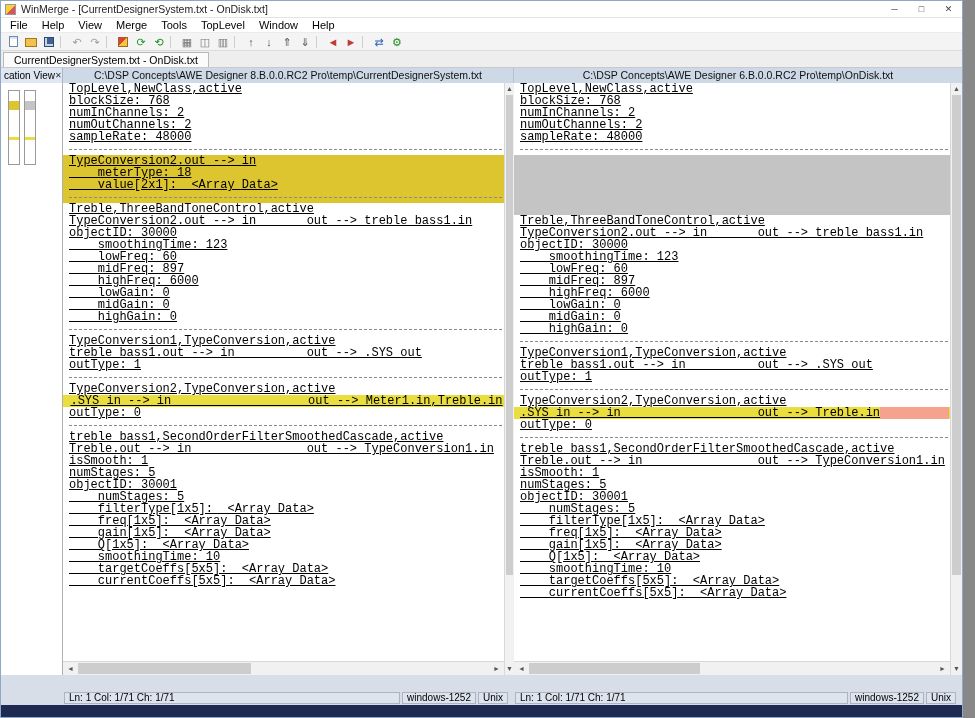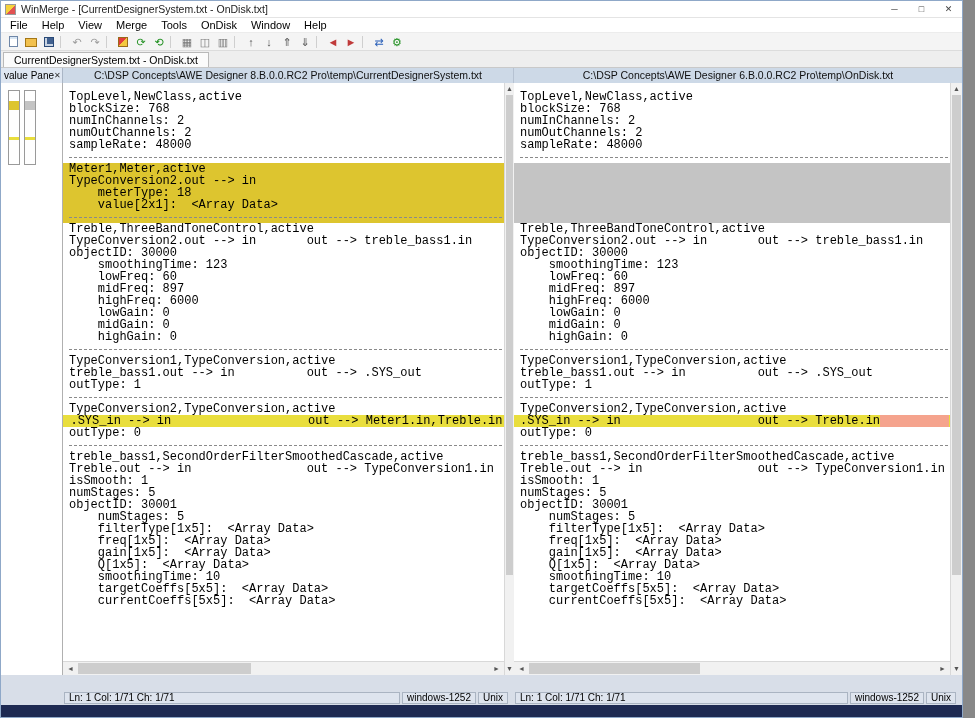--- a/index.html
+++ b/index.html
@@ -41,21 +41,21 @@
     padding:0 4px;white-space:nowrap;overflow:hidden;color:#101010;text-align:center;}
   .pathhdr.left{width:451px;}
   .pathhdr.right{flex:1;border-right:none;}
   
   .main{flex:1;display:flex;overflow:hidden;background:#fff;}
   .locpane{width:62px;border-right:1px solid #b0b0b0;background:#fff;display:flex;align-items:flex-start;padding:7px 0 0 7px;}
   .locbar{width:12px;border:1px solid #9a9a9a;margin-right:4px;background:#fff;}
   .pane{display:flex;flex-direction:column;overflow:hidden;background:#fff;}
   .pane-left{width:441px;}
   .pane-right{flex:1;}
-  .code{flex:1;overflow:hidden;padding-top:8px;}
+  .code{flex:1;overflow:hidden;text-decoration:underline;}
   .ln{height:12px;display:flex;align-items:stretch;padding-left:6px;white-space:pre;}
   .ln pre{margin:0;font-family:"Liberation Mono",monospace;font-size:12px;line-height:12px;white-space:pre;}
   .dash{flex:1;border-top:1px dashed #8a8a8a;margin:6px 2px 0 0;}
   .gap{background:var(--gap,#c4c4c4);}
   .hl-diffsel{background:var(--diff_selected,#ddc52f);}
   .hl-diff{background:var(--diff,#e9de3d);justify-content:center;}
   .tail{flex:1;background:var(--word_removed,#f5a38d);margin-right:1px;}
   
   .hscroll{flex:0 0 14px;background:#f1f1f1;border-top:1px solid #d8d8d8;display:flex;}
   .harrow{width:15px;text-align:center;font-size:7px;line-height:13px;color:#555;}
@@ -90,21 +90,21 @@
     <span class="wbtn">□</span>
     <span class="wbtn">✕</span>
   </div>
 
   <div class="menubar">
       <span class="mitem">File</span>
       <span class="mitem">Help</span>
       <span class="mitem">View</span>
       <span class="mitem">Merge</span>
       <span class="mitem">Tools</span>
-      <span class="mitem">OnDisk</span>
+      <span class="mitem">TopLevel</span>
       <span class="mitem">Window</span>
       <span class="mitem">Help</span>
     </div>
 
   <div class="toolbar">
       <span class="tbtn">
         <span class="ic ic-doc"></span>
       </span>
       <span class="tbtn">
         <span class="ic ic-folder"></span>
@@ -139,21 +139,21 @@
     </div>
 
   <div class="tabbar">
     <div class="tab">
       <span>CurrentDesignerSystem.txt - OnDisk.txt</span>
     </div>
   </div>
 
   <div class="headers">
     <div class="lochdr">
-      <span>value Pane</span>
+      <span>cation View</span>
       <span class="lochdr-close">✕</span>
     </div>
     <div class="pathhdr left">
       <span>C:\DSP Concepts\AWE Designer 8.B.0.0.RC2 Pro\temp\CurrentDesignerSystem.txt</span>
     </div>
     <div class="pathhdr right">
       <span>C:\DSP Concepts\AWE Designer 6.B.0.0.RC2 Pro\temp\OnDisk.txt</span>
     </div>
   </div>
 
@@ -177,21 +177,20 @@
     </div>
 
     <div class="pane pane-left">
       <div class="code">
           <div class="ln"><pre>TopLevel,NewClass,active</pre></div>
           <div class="ln"><pre>blockSize: 768</pre></div>
           <div class="ln"><pre>numInChannels: 2</pre></div>
           <div class="ln"><pre>numOutChannels: 2</pre></div>
           <div class="ln"><pre>sampleRate: 48000</pre></div>
           <div class="ln sep"><span class="dash"></span></div>
-          <div class="ln hl-diffsel"><pre>Meter1,Meter,active</pre></div>
           <div class="ln hl-diffsel"><pre>TypeConversion2.out --&gt; in</pre></div>
           <div class="ln hl-diffsel"><pre>    meterType: 18</pre></div>
           <div class="ln hl-diffsel"><pre>    value[2x1]:  &lt;Array Data&gt;</pre></div>
           <div class="ln sep hl-diffsel"><span class="dash"></span></div>
           <div class="ln"><pre>Treble,ThreeBandToneControl,active</pre></div>
           <div class="ln"><pre>TypeConversion2.out --&gt; in       out --&gt; treble_bass1.in</pre></div>
           <div class="ln"><pre>objectID: 30000</pre></div>
           <div class="ln"><pre>    smoothingTime: 123</pre></div>
           <div class="ln"><pre>    lowFreq: 60</pre></div>
           <div class="ln"><pre>    midFreq: 897</pre></div>

